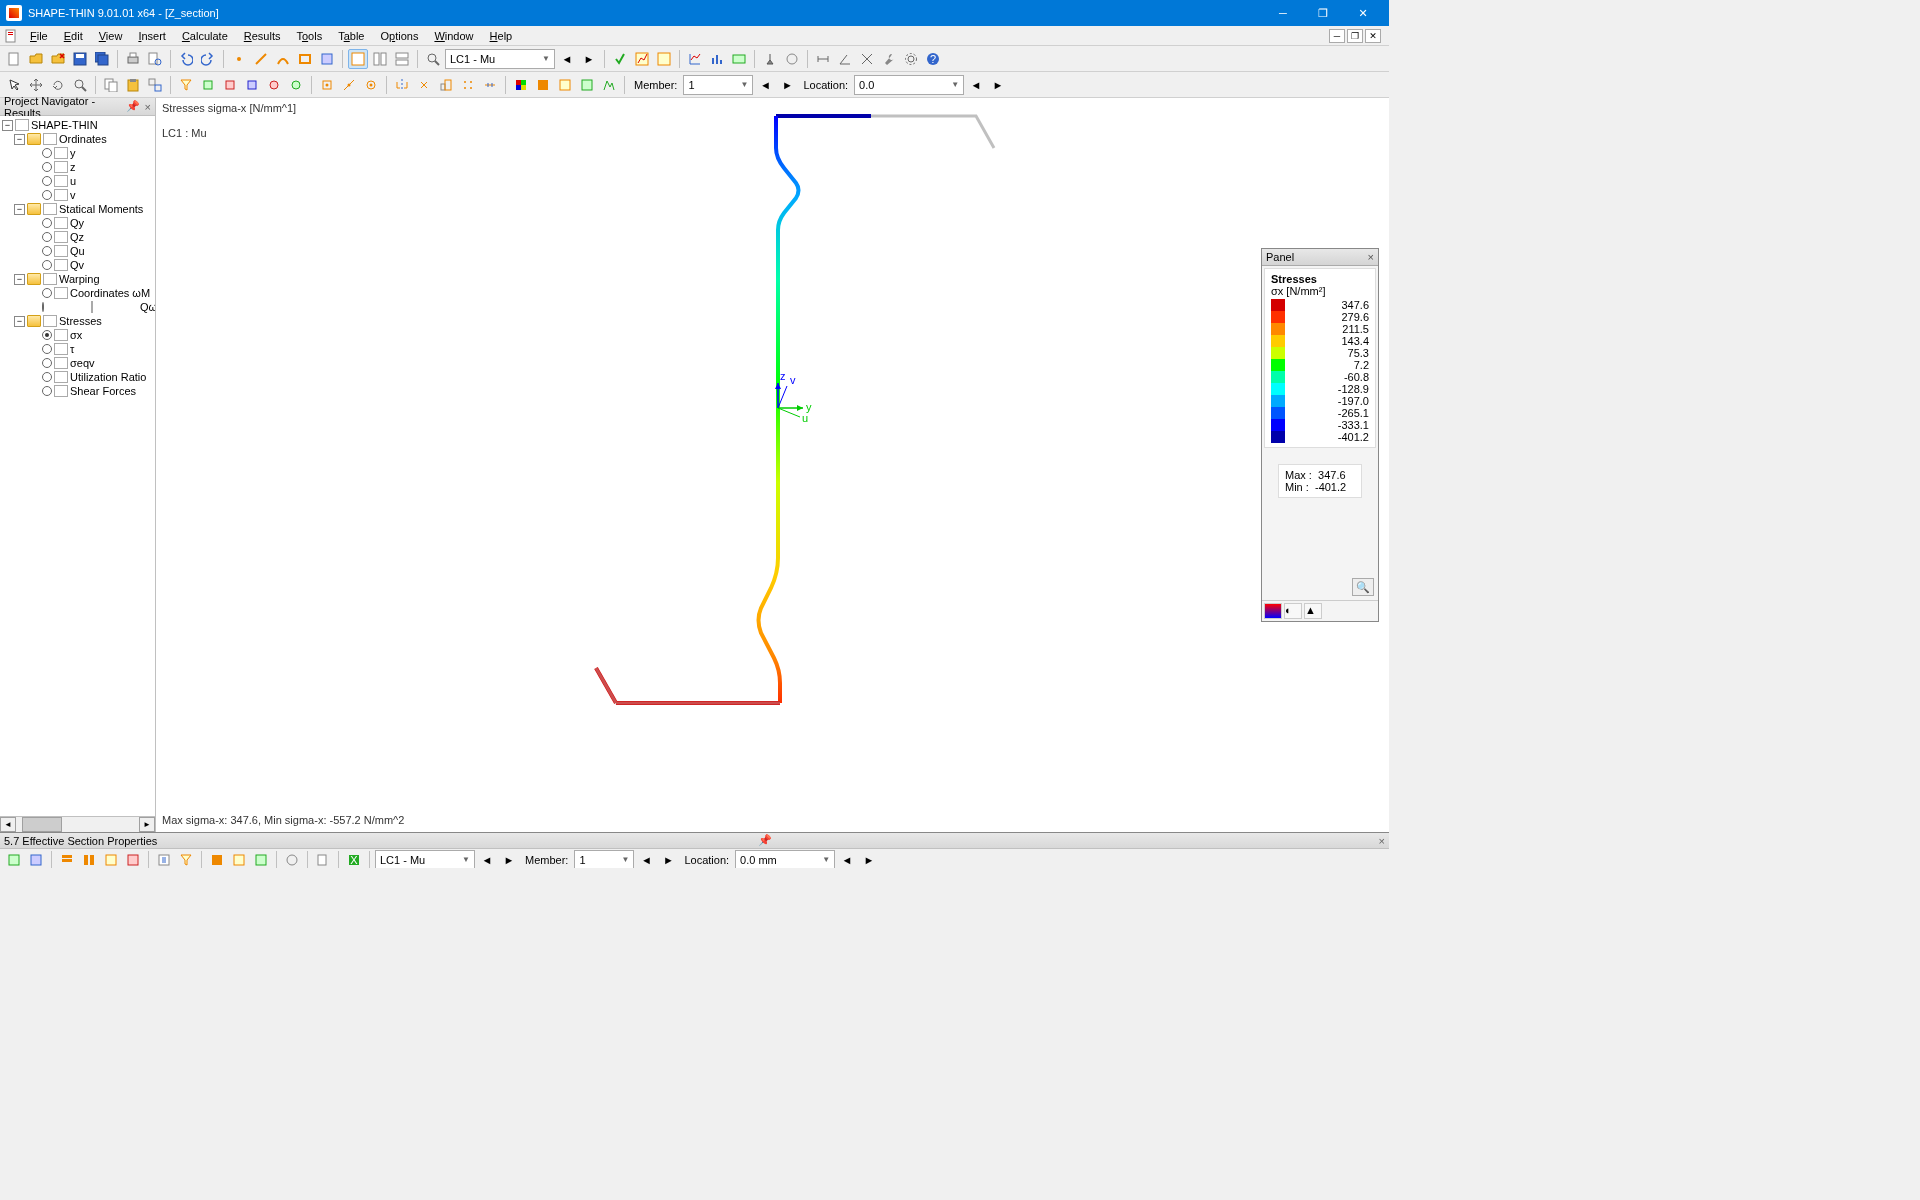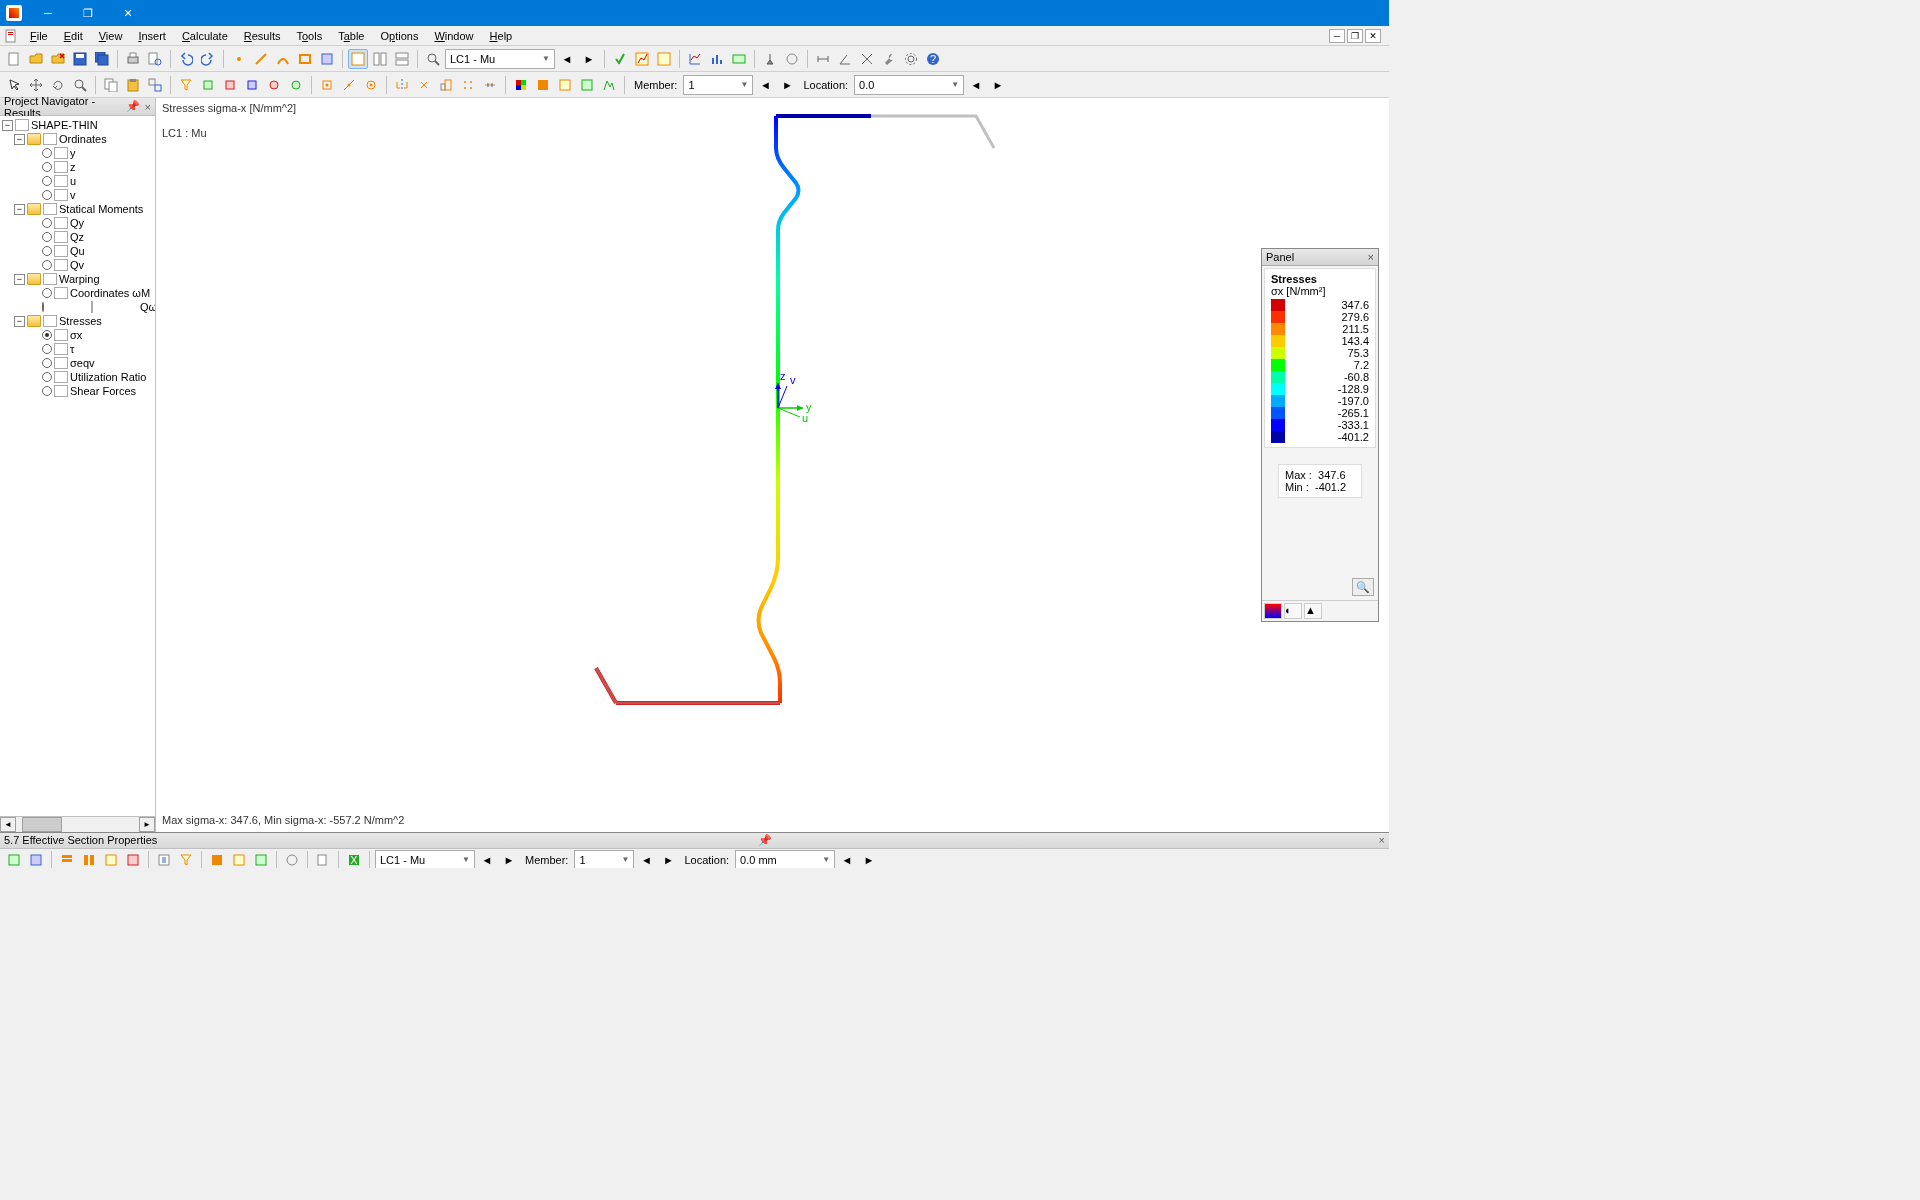--- a/index.html
+++ b/index.html
@@ -45,21 +45,21 @@
 .panel-title .x { margin-left:auto; cursor:pointer; color:#555; }
 .panel-body { padding:4px 6px; background:#fff; margin:2px; border:1px solid #ddd; }
 .scale-row { display:flex; align-items:center; height:12px; }
 .scale-color { width:14px; height:12px; }
 .scale-val { margin-left:6px; text-align:right; flex:1; }
 .panel-stats { padding:4px 6px; font-size:11px; background:#fff; margin:16px; border:1px solid #ddd; }
 .panel-btn { width:22px; height:18px; border:1px solid #aaa; margin:4px; margin-left:auto; display:flex; align-items:center; justify-content:center; background:#eee; cursor:pointer; }
 .panel-footer { display:flex; gap:2px; padding:2px; border-top:1px solid #ccc; }
 .panel-footer .pf-btn { width:18px; height:16px; border:1px solid #ccc; cursor:pointer; background:#f8f8f8; }
 .bottom-pane { border-top:1px solid #888; background:#f0f0f0; }
-.bp-header { height:16px; background:linear-gradient(#e8e8e8,#d8d8d8); border-bottom:1px solid #c0c0c0; padding:1px 4px; display:flex; font-size:11px; }
+.bp-header { height:16px; background:linear-gradient(#e8e8e8,#d8d8d8); border-bottom:1px solid #c0c0c0; padding:1px 4px; display:flex; align-items:center; font-size:11px; }
 .bp-header .x { margin-left:auto; cursor:pointer; color:#666; }
 .bp-toolbar { height:22px; display:flex; align-items:center; padding:2px 4px; gap:2px; border-bottom:1px solid #d0d0d0; }
 .bp-table { background:#fff; }
 .bp-table table { border-collapse:collapse; width:100%; }
 .bp-table th,.bp-table td { border:1px solid #c0c0c0; padding:1px 4px; font-size:11px; height:14px; }
 .bp-table th { background:#ece9d8; font-weight:normal; text-align:center; }
 .bp-table th.selected { background:#0a246a; color:#fff; }
 .bp-table .rowhead { background:#ece9d8; width:30px; }
 .bp-tabs { height:18px; display:flex; border-top:1px solid #c0c0c0; background:#f0f0f0; }
 .bp-tab { padding:1px 6px; border:1px solid #888; border-top:none; margin-right:-1px; background:#ece9d8; cursor:pointer; font-size:11px; white-space:nowrap; }
@@ -71,20 +71,21 @@
 .statusbar { height:18px; background:#f0f0f0; border-top:1px solid #c0c0c0; display:flex; align-items:center; padding:0 4px; font-size:11px; }
 .statusbar .st-right { margin-left:auto; display:flex; gap:0; }
 .st-cell { border:1px solid #888; padding:0 3px; height:15px; display:flex; align-items:center; margin-left:-1px; }
 svg.shape { position:absolute; top:0; left:0; }
 </style>
 </head>
 <body>
 
 <div class="titlebar">
   <div class="app-icon"></div>
+  <div class="title">SHAPE-THIN 9.01.01 x64 - [Z_section]</div>
   <div class="winbtn">─</div>
   <div class="winbtn">❐</div>
   <div class="winbtn">✕</div>
 </div>
 
 <div class="menubar">
   <span class="doc-icon">
     <svg width="14" height="14">
         <rect x="2" y="1" width="9" height="12" fill="#fff" stroke="#888"></rect>
         <rect x="4" y="3" width="5" height="1" fill="#d00"></rect>
@@ -596,21 +597,21 @@
     </div>
     <div class="nav-hscroll">
       <div class="arrow">◄</div>
       <div class="thumb"></div>
       <div style="flex:1"></div>
       <div class="arrow">►</div>
     </div>
   </div>
 
   <div class="viewport">
-    <div class="vp-label" style="top:4px;left:6px">Stresses sigma-x [N/mm^2]</div>
+    <div class="vp-label" style="top:4px;left:6px">Stresses sigma-x [N/mm^1]</div>
     <div class="vp-label" style="top:29px;left:6px">LC1 : Mu</div>
     <div class="vp-label" style="bottom:6px;left:6px">Max sigma-x: 347.6, Min sigma-x: -557.2 N/mm^2</div>
 
     <svg class="shape" width="1200" height="640">
 
       <path d="M620 18 L820 18 L838 50" fill="none" stroke="#c0c0c0" stroke-width="3"></path>
 
       <path d="M620 18 L715 18" stroke="#0000aa" stroke-width="4"></path>
       <path d="M620 18 L620 50 Q620 60 628 70 L640 85 Q645 92 640 100 L628 115 Q622 123 622 132 L622 290" fill="none" stroke="url(#grad1)" stroke-width="4"></path>
       <path d="M622 290 L622 460 Q622 475 615 490 L605 510 Q600 522 605 535 L618 560 Q624 572 624 585 L624 605" fill="none" stroke="url(#grad2)" stroke-width="4"></path>

